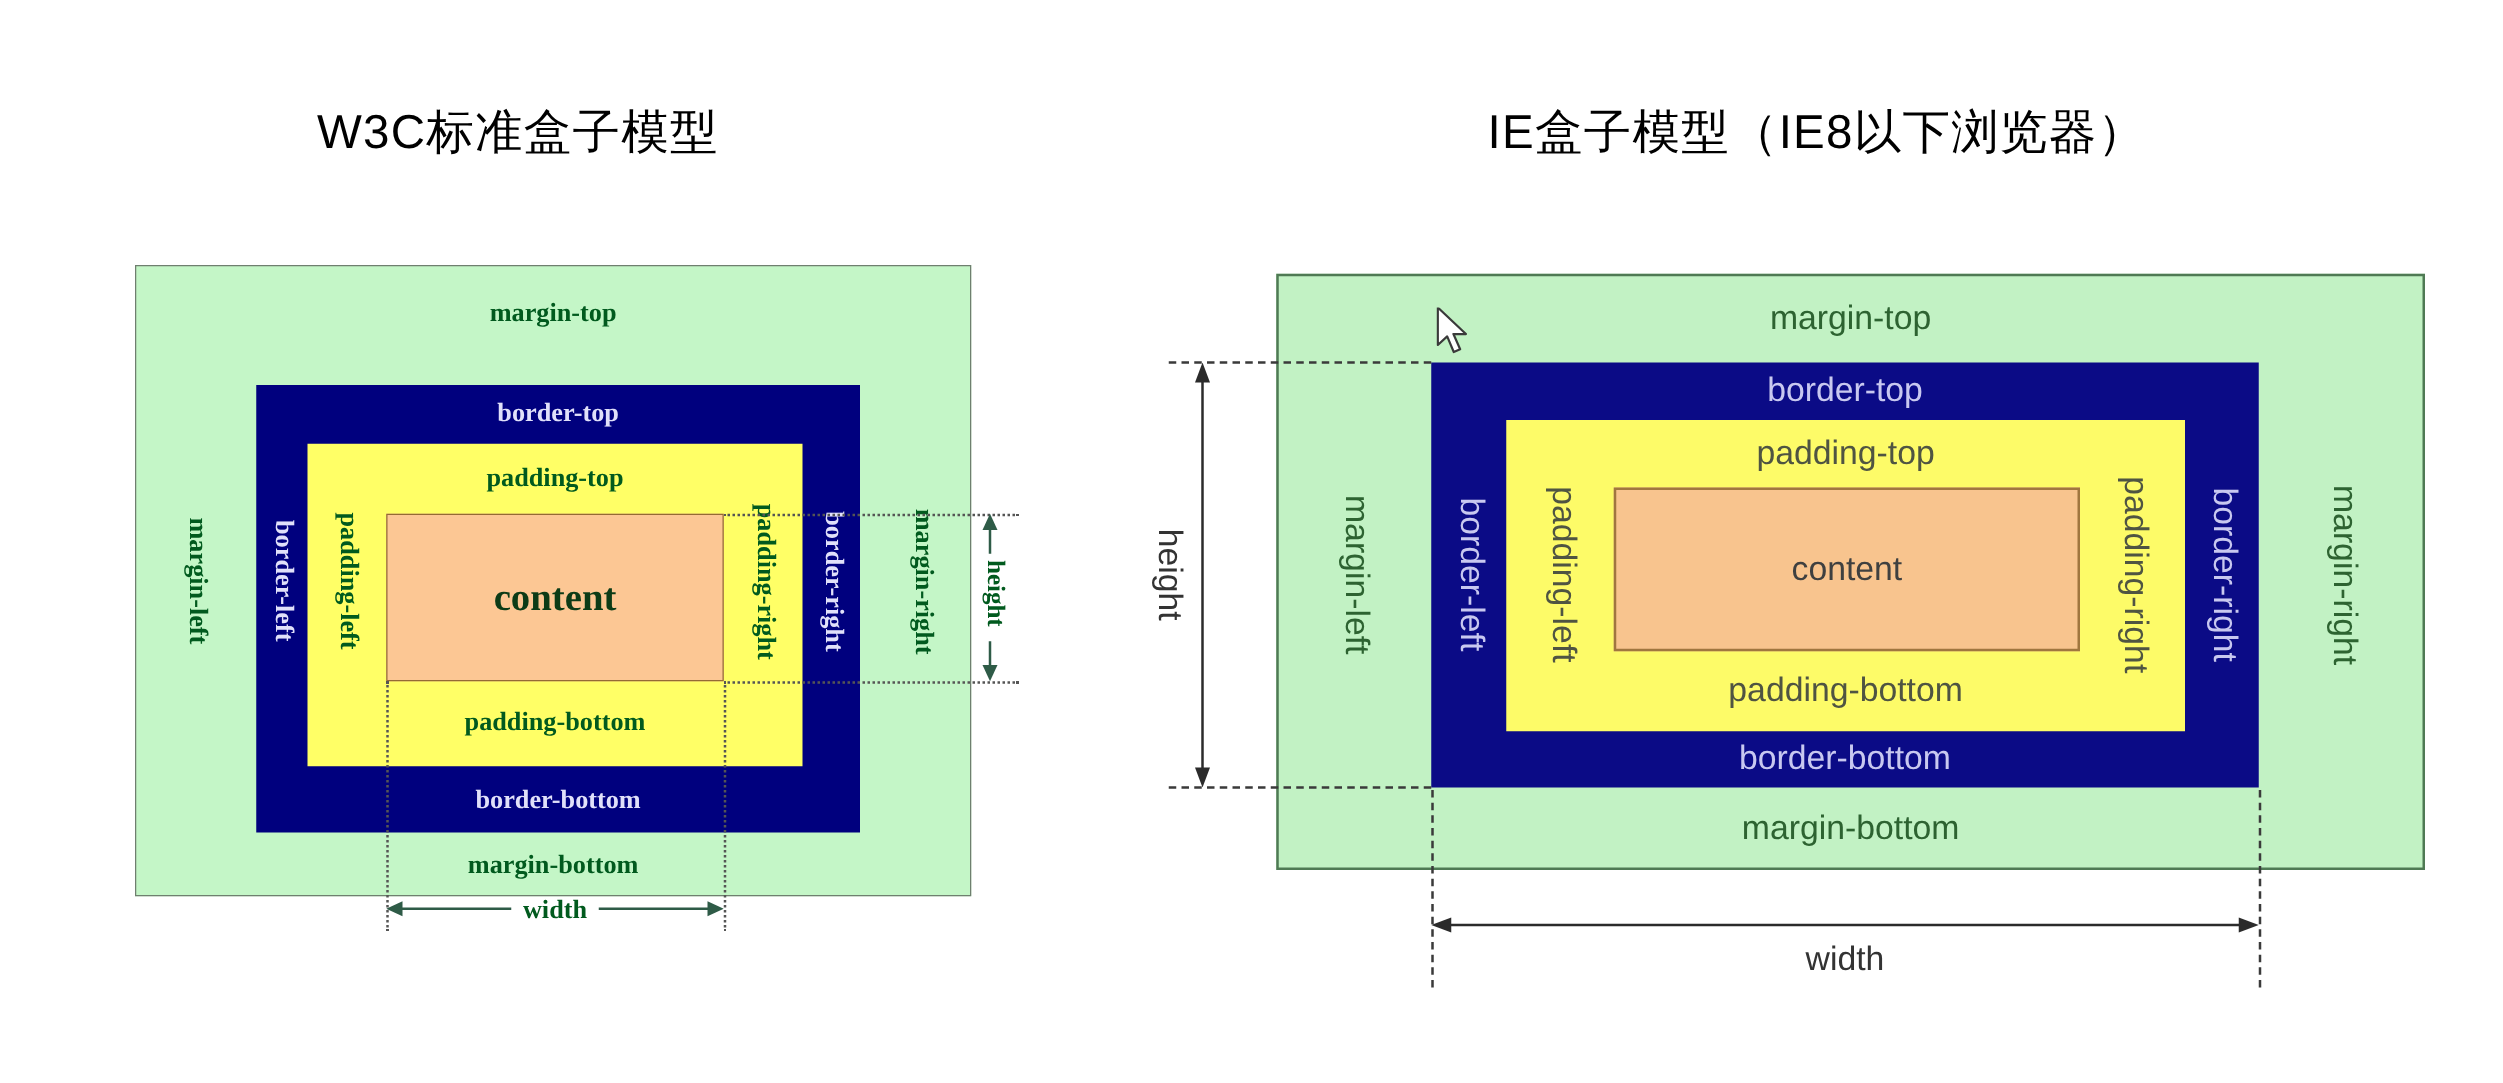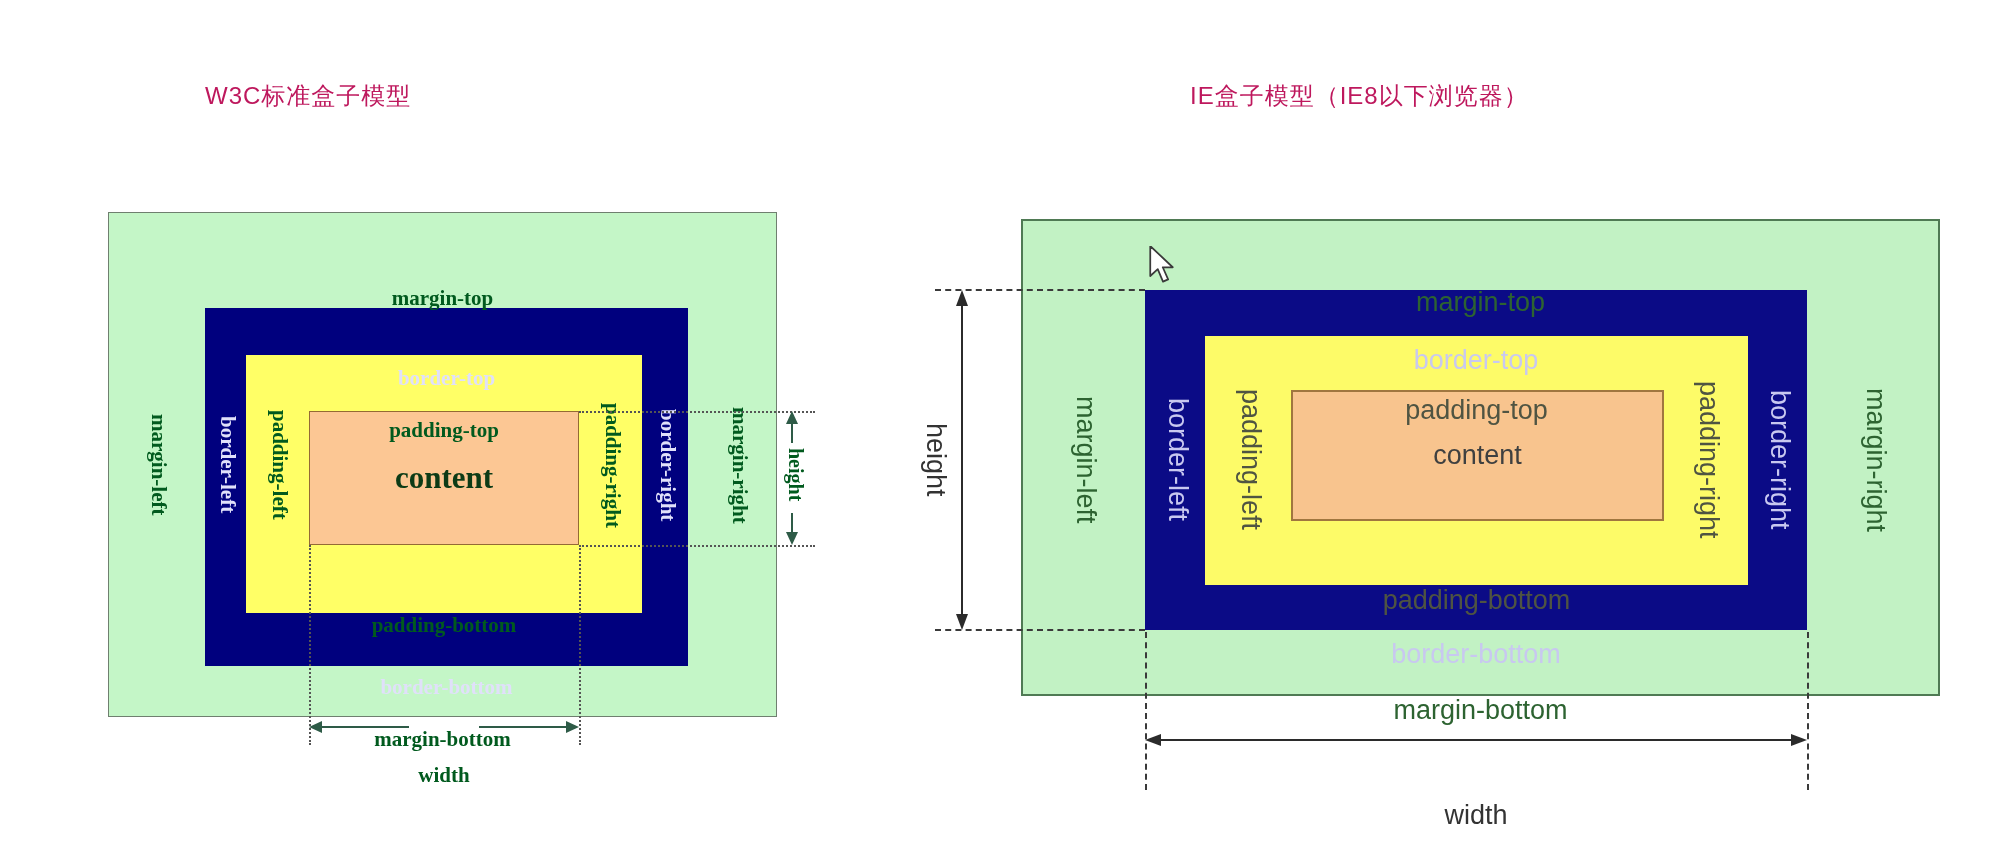--- a/index.html
+++ b/index.html
@@ -1,22 +1,22 @@
 <!DOCTYPE html>
 <html><head>
 <meta charset="utf-8">
 <style>
   html,body{margin:0;padding:0;background:#ffffff;}
   .canvas{position:relative;width:2002px;height:866px;background:#ffffff;overflow:hidden;
           font-family:"Liberation Sans",sans-serif;}
   .layer{position:absolute;left:0;top:0;width:2002px;height:866px;}
   .box{position:absolute;box-sizing:border-box;}
-  .hlab{position:absolute;text-align:center;line-height:1;white-space:nowrap;margin-top:48px;}
+  .hlab{position:absolute;text-align:center;line-height:1;white-space:nowrap;}
   .vlab{position:absolute;writing-mode:vertical-rl;text-align:center;line-height:1;white-space:nowrap;}
-  .title{position:absolute;font-size:24px;color:#be185d;letter-spacing:1px;white-space:nowrap;text-align:left;}
+  .title{position:absolute;font-size:38px;color:#000000;letter-spacing:1px;white-space:nowrap;text-align:right;}
 
   
   .w3c-lab{font-family:"Liberation Serif",serif;font-weight:bold;font-size:21px;color:#015a1e;}
   .w3c-border-lab{color:#e0e0fa;}
   .w3c-margin-box{left:108px;top:212px;width:669px;height:505px;background:#c4f6c7;border:1px solid #6f7f6f;}
   .w3c-border-box{left:205px;top:308px;width:483px;height:358px;background:#00007e;}
   .w3c-padding-box{left:246px;top:355px;width:396px;height:258px;background:#ffff66;}
   .w3c-content-box{left:309px;top:411px;width:270px;height:134px;background:#fcc794;border:1px solid #946a35;
                    display:flex;align-items:center;justify-content:center;}
   .w3c-content-lab{font-family:"Liberation Serif",serif;font-weight:bold;font-size:31px;color:#0c3b16;}

